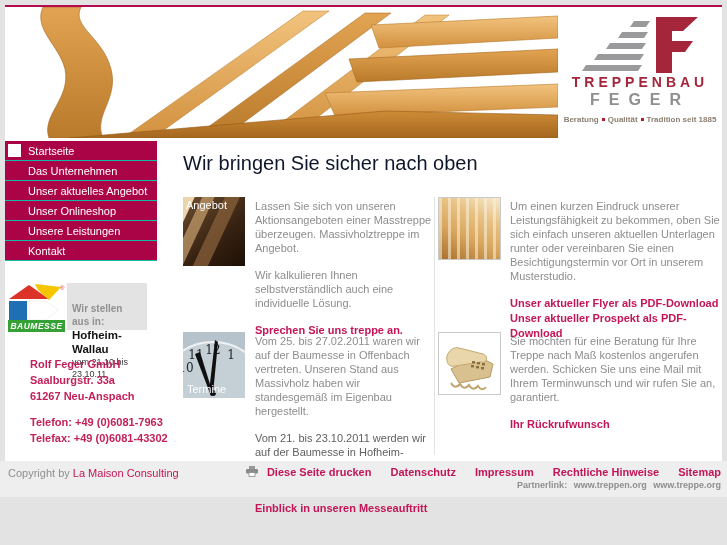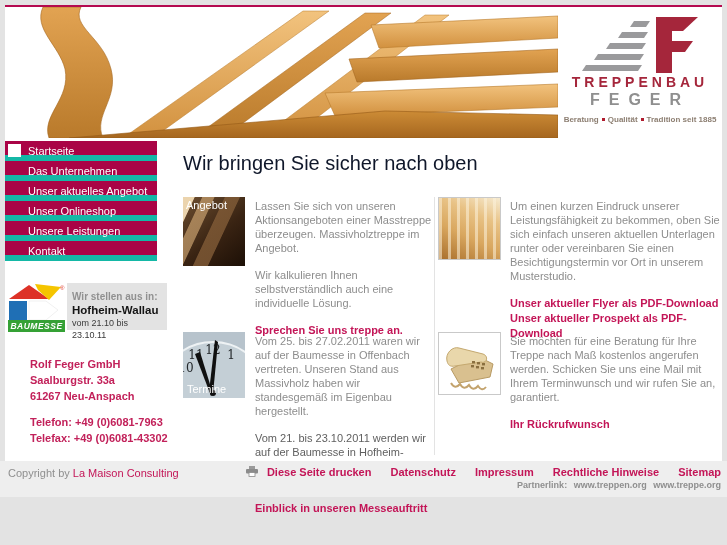--- a/index.html
+++ b/index.html
@@ -24,29 +24,29 @@
   .logo-mark { display:block; margin:6px auto 0; }
   .logo-line1 { font-size:14px; font-weight:bold; letter-spacing:4px; color:#a5263b; line-height:15px; }
   .logo-line2 { font-size:16px; font-weight:600; letter-spacing:9px; color:#8f8f8f; line-height:18px; margin-top:1px; }
   .logo-tagline { margin-top:6px; font-size:8px; font-weight:bold; color:#8d7f72; line-height:10px; white-space:nowrap; }
   .logo-tagline .sq { display:inline-block; width:3px; height:3px; background:#b01c2e; margin:0 3px 1px; vertical-align:middle; }
 
   
   .menu { position:absolute; left:0; top:134px; width:152px; }
   .menu-item {
     height:20px; line-height:20px; background:#aa0446; color:#fff;
-    font-size:11px; padding-left:23px; border-bottom:6px solid #14b8a6;
+    font-size:11px; padding-left:23px; border-bottom:1px solid #14b8a6;
     position:relative; cursor:pointer;
   }
   .menu-item .marker { position:absolute; left:3px; top:3px; width:13px; height:13px; background:#fff; }
 
   
   .fair { position:absolute; left:3px; top:275px; width:152px; height:52px; }
   .fair-logo { position:absolute; left:0; top:0; }
-  .fair-info { position:absolute; left:59px; top:1px; width:100px; height:47px; background:#e3e3e3; padding:7px 5px; }
+  .fair-info { position:absolute; left:59px; top:1px; width:80px; height:47px; background:#e3e3e3; padding:19px 5px; }
   .fair-intro { font-size:10px; font-weight:bold; color:#909090; line-height:13px; }
   .fair-location { font-size:11.5px; font-weight:bold; color:#141414; line-height:14px; }
   .fair-dates { font-size:9px; color:#3a3a3a; line-height:12px; }
 
   
   .contact { position:absolute; left:25px; top:349px; font-size:11px; font-weight:bold; color:#c2215a; line-height:16px; }
   .contact .gap { height:10px; }
 
   
   .heading { position:absolute; left:178px; top:145px; font-size:20px; font-weight:normal; color:#0f172a; margin:0; }

